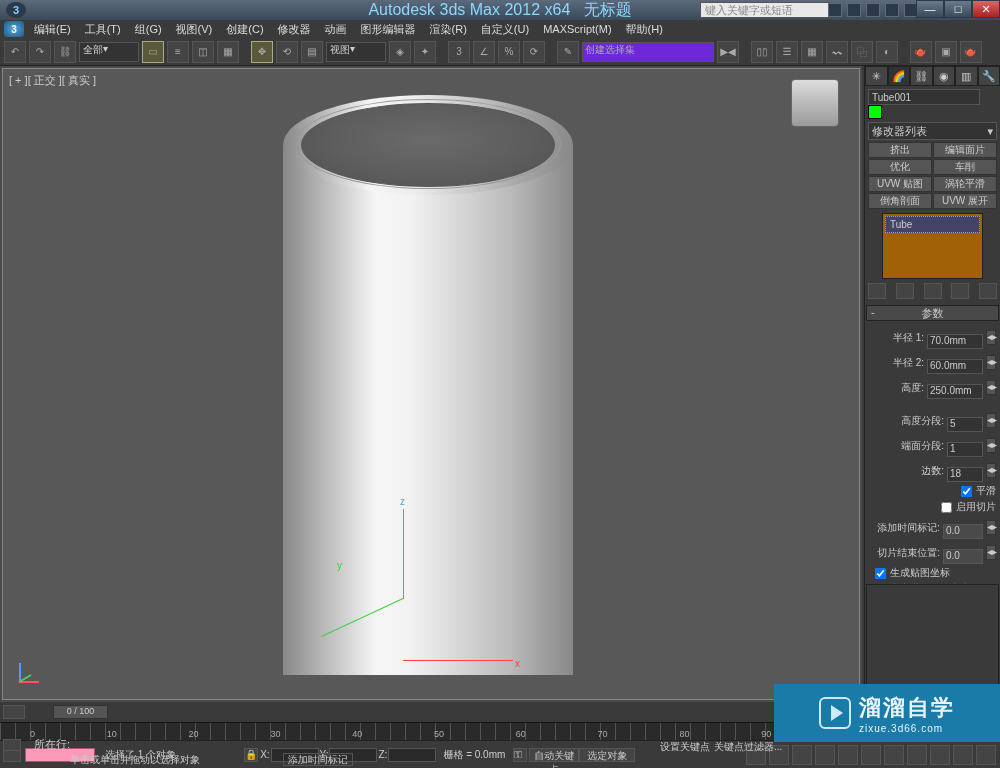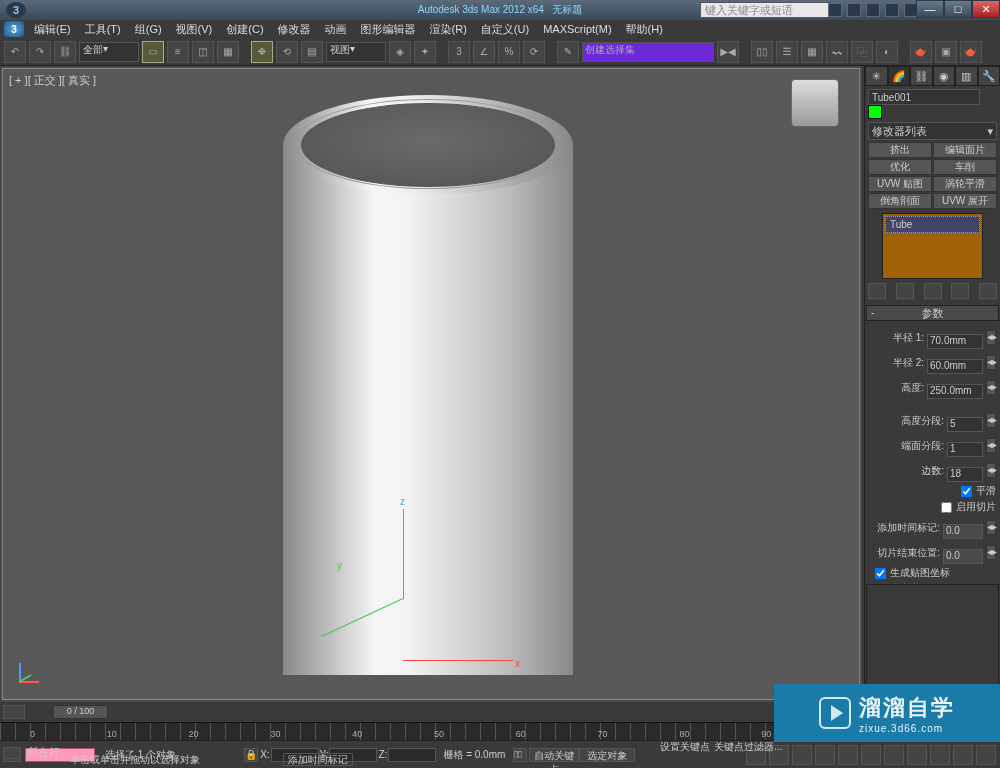--- a/index.html
+++ b/index.html
@@ -1,21 +1,21 @@
 <!DOCTYPE html>
 <html><head>
 <meta charset="utf-8">
 <style>
 * { margin: 0; padding: 0; box-sizing: border-box; font-family: "Microsoft YaHei", SimSun, sans-serif; }
 body { background: #3a3a3a; width: 1000px; height: 768px; overflow: hidden; position: relative; color: #ccc; font-size: 11px; }
 
 
 .titlebar { height: 20px; background: linear-gradient(#5a6a7a,#3a4a5a); display: flex; align-items: center; position: relative; }
 .titlebar .logo { width: 20px; height: 16px; background: #2a3a4a; border-radius: 50%; margin: 0 6px; color:#8cf;display:flex;align-items:center;justify-content:center;font-weight:bold;}
-.titlebar .ttl { position: absolute; left: 50%; transform: translateX(-50%); color: #8cd6ff; font-size: 10px; }
+.titlebar .ttl { position: absolute; left: 50%; transform: translateX(-50%); color: #8cd6ff; font-size: 16px; }
 .titlebar .search { position: absolute; right: 170px; width: 130px; height: 16px; background: #e8e8e8; color:#888; font-size:11px; padding:0 4px; border:1px solid #555;}
 .titlebar .ticons { position:absolute; right:82px; display:flex; gap:5px;}
 .titlebar .ticons span{width:14px;height:14px;background:#2a3a4a;border:1px solid #667;}
 .winbtns { position: absolute; right: 0; top: 0; display: flex; }
 .winbtns div { width: 28px; height: 18px; display:flex;align-items:center;justify-content:center; border:1px solid #2a3a4a;color:#fff;}
 .winbtns .min{background:linear-gradient(#6a7a8a,#3a4a5a);}
 .winbtns .max{background:linear-gradient(#6a7a8a,#3a4a5a);}
 .winbtns .close{background:linear-gradient(#d66,#a22);}
 
 
@@ -356,21 +356,21 @@
     <span></span>
     <span></span>
     <span></span>
     <span></span>
     <span></span>
     <span></span>
     <span></span>
     <span></span>
   </div>
 </div>
-<div style="position:absolute;left:3px;bottom:8px;display:flex;align-items:center;gap:6px;">
+<div style="position:absolute;left:3px;bottom:16px;display:flex;align-items:center;gap:13px;">
   <div style="width:18px;height:12px;background:#444;border:1px solid #555;"></div>
   <div class="sel">所在行:</div>
 </div>
 <div class="prompt">
   <span>单击或单击并拖动以选择对象</span>
   <span style="margin-left:80px;border:1px solid #555;padding:0 4px;">添加时间标记</span>
 </div>
 <div style="position:absolute;bottom:14px;left:660px;display:flex;gap:4px;font-size:10px;">
   <div class="akbtn">设置关键点</div>
   <div class="akbtn" style="width:76px">关键点过滤器...</div>

